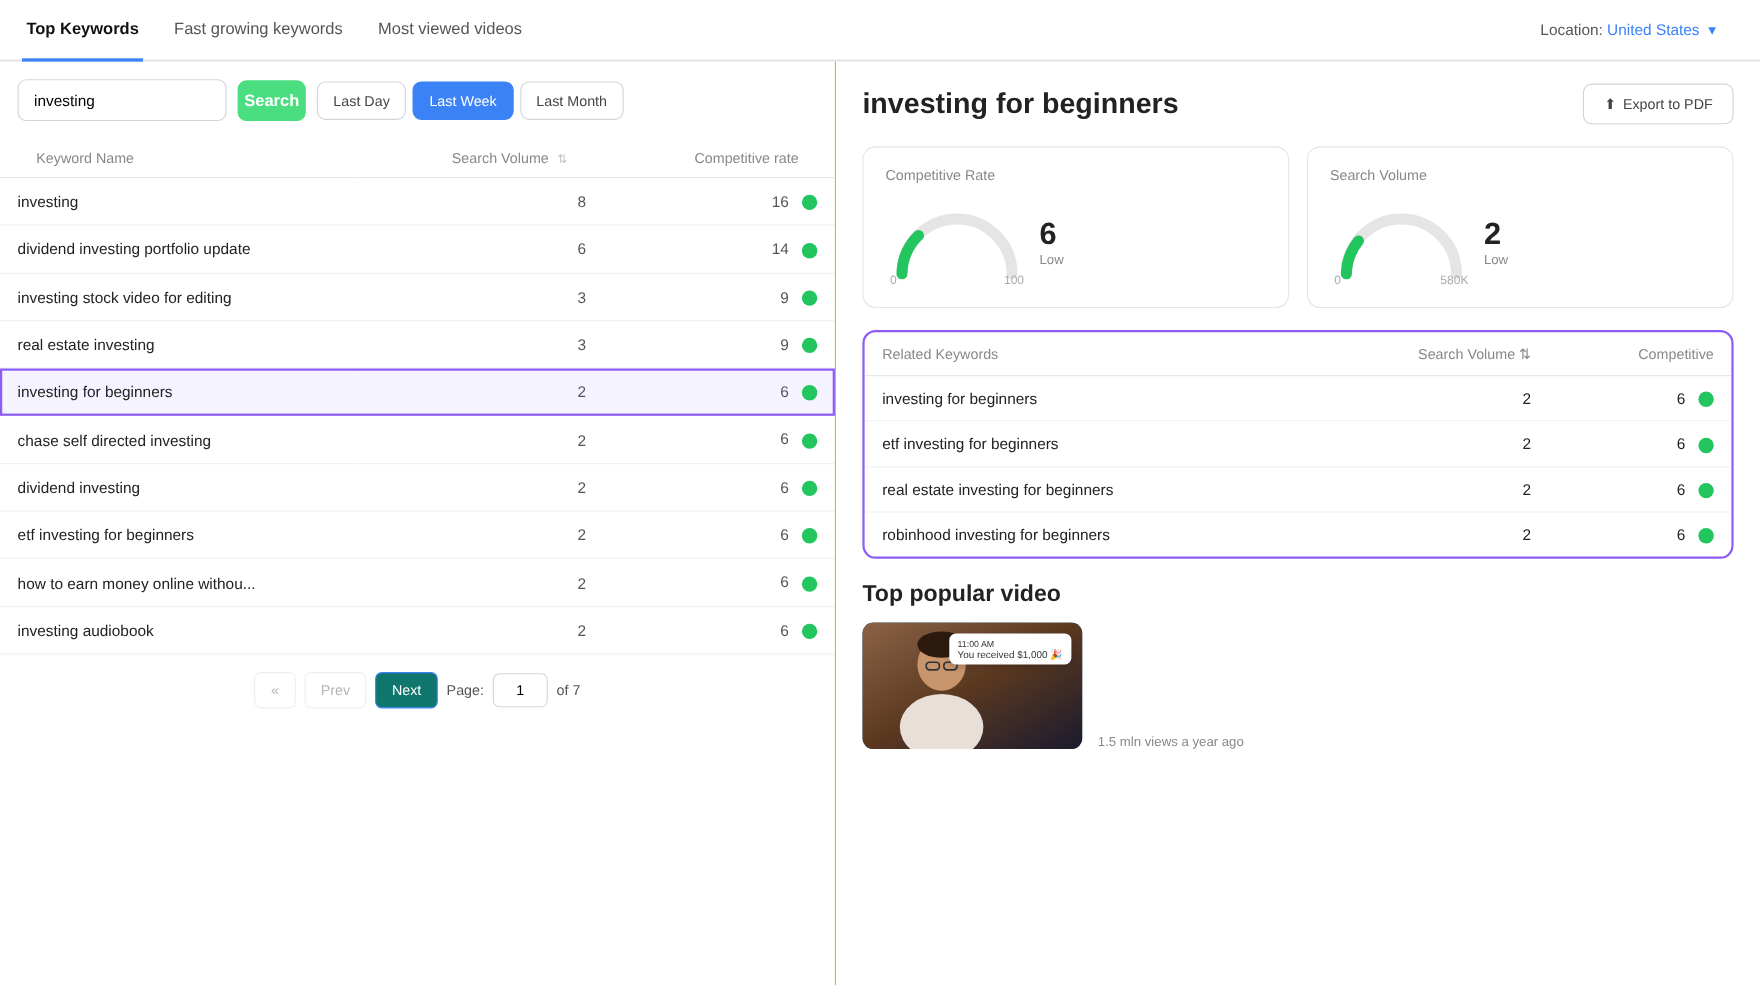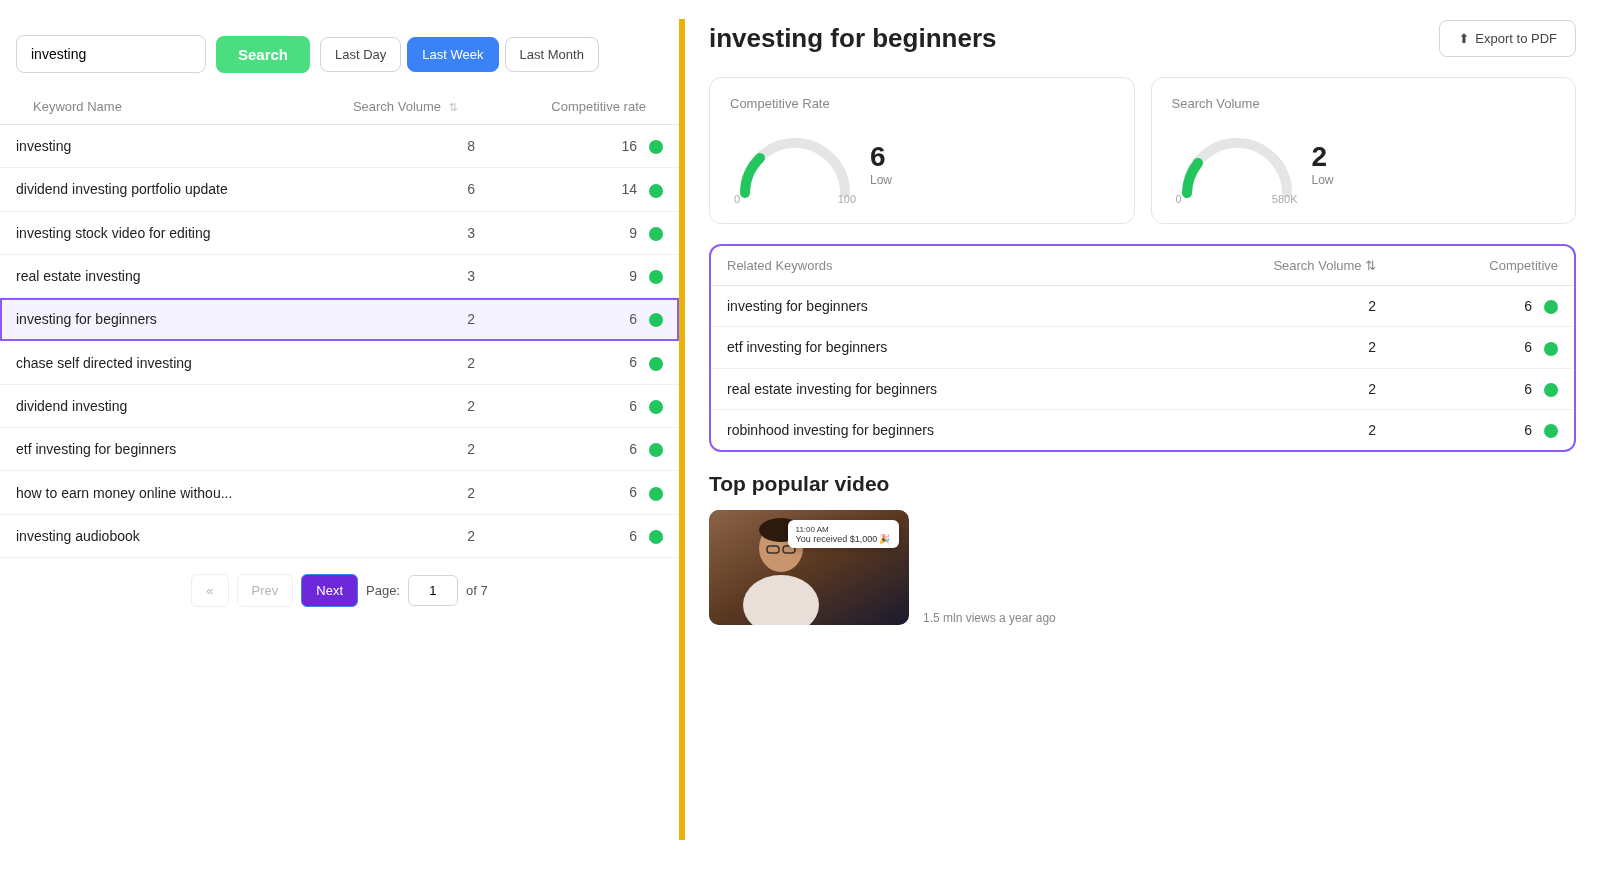--- a/index.html
+++ b/index.html
@@ -12,45 +12,45 @@
     .top-tab { padding: 18px 4px; font-size: 15px; color: #555; cursor: pointer; border-bottom: 3px solid transparent; margin-bottom: -2px; }
     .top-tab.active { color: #111; border-bottom-color: #3b82f6; font-weight: 600; }
     .location-area { padding: 18px 20px; font-size: 14px; color: #555; }
     .location-link { color: #3b82f6; font-weight: 500; cursor: pointer; }
     .location-caret { margin-left: 4px; color: #3b82f6; }
 
     
     .main-layout { display: flex; min-height: 840px; }
 
     
-    .left-panel { width: 685px; border-right: 6px solid #eab308; padding: 16px 0; margin-top: 19px; }
+    .left-panel { width: 760px; border-right: 1px solid #eab308; padding: 16px 0; }
 
     
     .search-bar { display: flex; align-items: center; gap: 10px; padding: 0 16px 16px; }
     .search-input { border: 1px solid #d1d5db; border-radius: 8px; padding: 10px 14px; font-size: 14px; width: 190px; outline: none; }
-    .search-btn { background: #4ade80; color: #fff; border: none; border-radius: 8px; padding: 10px 22px; font-size: 15px; font-weight: 600; cursor: pointer; }
+    .search-btn { background: #4ade80; color: #fff; border: none; border-radius: 8px; padding: 10px 6px; font-size: 15px; font-weight: 600; cursor: pointer; }
     .filter-btns { display: flex; gap: 6px; }
     .filter-btn { border: 1px solid #d1d5db; background: #fff; border-radius: 8px; padding: 9px 14px; font-size: 13px; cursor: pointer; color: #444; }
     .filter-btn.active { background: #3b82f6; color: #fff; border-color: #3b82f6; }
 
     
     .kw-table { width: 100%; border-collapse: collapse; }
     .kw-table th { text-align: left; padding: 10px 33px; font-size: 13px; color: #888; font-weight: 500; border-bottom: 1px solid #e5e5e5; }
     .kw-table th.right { text-align: right; }
     .kw-table td { padding: 13px 16px; border-bottom: 1px solid #f0f0f0; font-size: 14px; }
     .kw-table td.right { text-align: right; color: #555; }
     .kw-table tr.selected { background: #f5f3ff; outline: 2px solid #8b5cf6; outline-offset: -2px; }
     .sort-icon { margin-left: 4px; opacity: 0.5; font-size: 11px; }
     .dot { display: inline-block; width: 14px; height: 14px; background: #22c55e; border-radius: 50%; vertical-align: middle; margin-left: 8px; }
 
     
     .pagination { display: flex; align-items: center; justify-content: center; gap: 8px; padding: 16px; }
     .page-btn { border: 1px solid #d1d5db; background: #fff; border-radius: 6px; padding: 8px 14px; font-size: 13px; cursor: pointer; color: #444; }
     .page-btn:disabled { opacity: 0.4; cursor: default; }
-    .page-btn.primary { background: #6d28d9; color: #fff; border-color: #3b82f6; }
+    .page-btn.primary { background: #0f766e; color: #fff; border-color: #3b82f6; }
     .page-input { border: 1px solid #d1d5db; border-radius: 6px; padding: 7px 10px; width: 50px; text-align: center; font-size: 13px; }
     .page-of { font-size: 13px; color: #555; }
 
     
     .right-panel { flex: 1; padding: 20px 24px; }
 
     
     .detail-title { font-size: 26px; font-weight: 700; margin-bottom: 20px; display: flex; justify-content: space-between; align-items: center; }
     .export-btn { border: 1px solid #d1d5db; background: #fff; border-radius: 8px; padding: 10px 18px; font-size: 13px; cursor: pointer; color: #444; display: flex; align-items: center; gap: 6px; }
 
@@ -80,20 +80,32 @@
     .video-notification { position: absolute; top: 10px; right: 10px; background: #fff; border-radius: 6px; padding: 4px 8px; font-size: 9px; color: #333; box-shadow: 0 2px 6px rgba(0,0,0,0.2); white-space: nowrap; }
     .video-info { }
     .video-title { font-size: 15px; font-weight: 600; line-height: 1.4; margin-bottom: 6px; }
     .video-meta { font-size: 12px; color: #888; }
   </style>
 </head>
 <body>
 
 <div class="app-container">
 
+  <div style="display:flex; justify-content:space-between; align-items:center; border-bottom:2px solid #e5e5e5; padding:0 20px;">
+    <div class="top-tabs" style="border-bottom:none; padding:0; gap:0;">
+      <div class="top-tab active">Top Keywords</div>
+      <div class="top-tab" style="margin-left:24px;">Fast growing keywords</div>
+      <div class="top-tab" style="margin-left:24px;">Most viewed videos</div>
+    </div>
+    <div class="location-area">
+      <span>Location:</span>
+      <span class="location-link">United States</span>
+      <span class="location-caret">▾</span>
+    </div>
+  </div>
 
   <div class="main-layout">
 
     <div class="left-panel">
 
       <div class="search-bar">
         <input class="search-input" type="text" value="investing" style="">
         <button class="search-btn">Search</button>
         <div class="filter-btns">
           <button class="filter-btn">Last Day</button>

